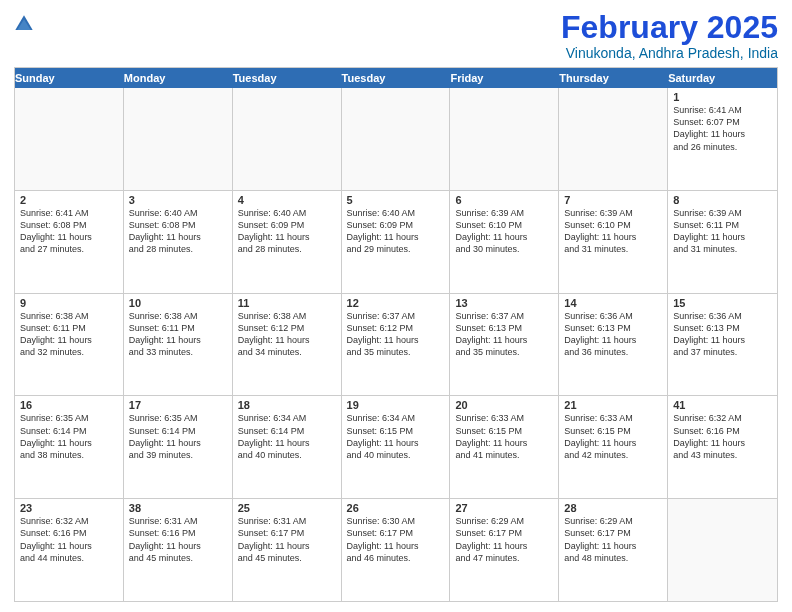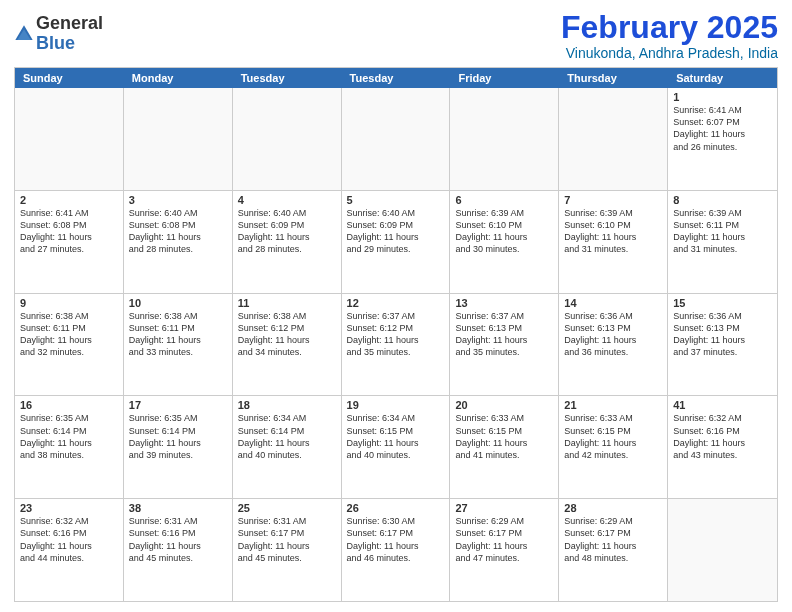--- a/index.html
+++ b/index.html
@@ -61,21 +61,21 @@
     }
     .cal-header {
       display: grid;
       grid-template-columns: repeat(7, 1fr);
       background: #2e6db4;
     }
     .cal-header-cell {
       color: #fff;
       font-size: 11px;
       font-weight: bold;
-      padding: 4px 8px;
+      padding: 4px 0;
       text-align: left;
     }
     .cal-body {
       flex: 1;
       display: flex;
       flex-direction: column;
     }
     .cal-row {
       display: grid;
       grid-template-columns: repeat(7, 1fr);
@@ -115,26 +115,20 @@
 </head>
 <body>
 
 <div class="page">
   <div class="header">
     <div class="logo">
       <svg class="logo-icon" viewBox="0 0 30 30">
         <polygon points="15,2 28,24 2,24" fill="#2e6db4"></polygon>
         <polygon points="15,8 25,24 5,24" fill="#5b9bd5" opacity="0.5"></polygon>
       </svg>
-      <div>
-        <div class="logo-text">
-          <span class="logo-general">General</span><br>
-          <span class="logo-blue">Blue</span>
-        </div>
-      </div>
     </div>
     <div class="title-block">
       <div class="month-title">February 2025</div>
       <div class="subtitle">Vinukonda, Andhra Pradesh, India</div>
     </div>
   </div>
 
   <div class="calendar">
     <div class="cal-header">
     <div class="cal-header-cell">Sunday</div>

